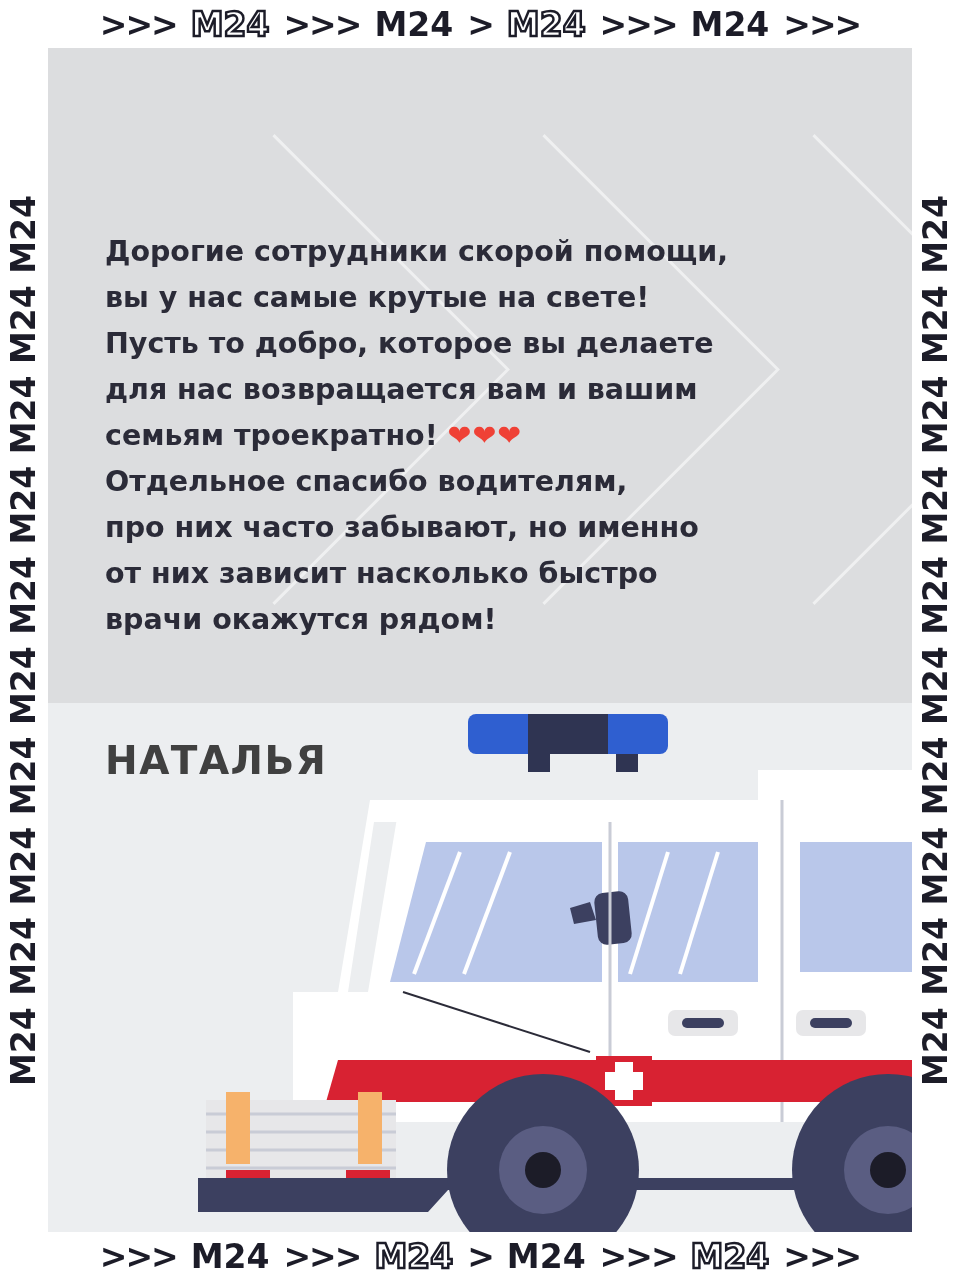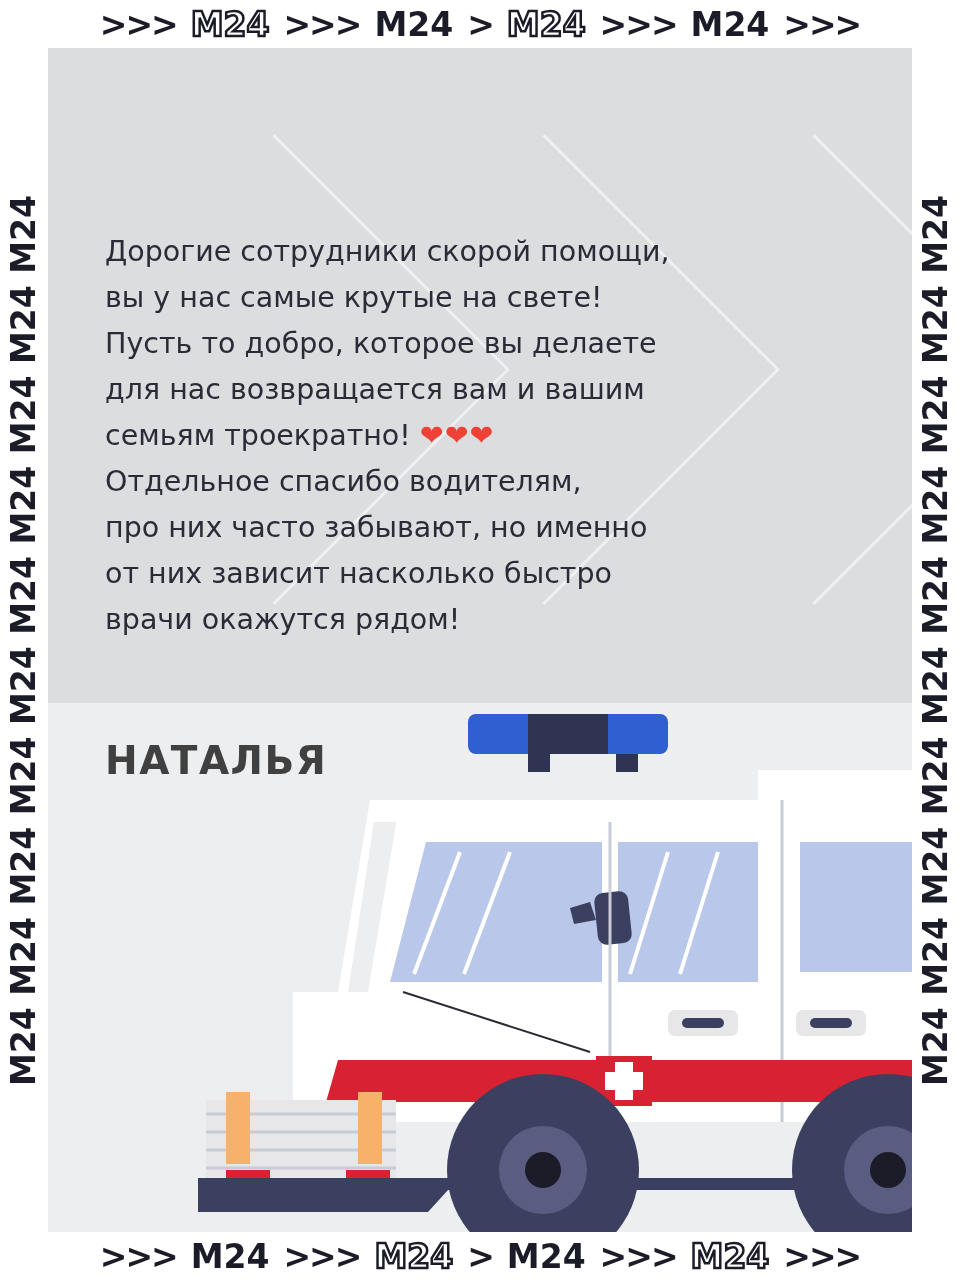--- a/index.html
+++ b/index.html
@@ -102,21 +102,21 @@
   .chev.c2 { left: 330px; top: 155px; }
   .chev.c3 { left: 600px; top: 155px; }
 
   .quote-text {
     position: absolute;
     left: 57px;
     top: 135px;
     width: 745px;
     font-size: 28.5px;
     line-height: 46px;
-    font-weight: 400;
+    font-weight: 700;
     color: #2b2b38;
     white-space: pre-line;
   }
   .hearts {
     color: #ef4136;
     letter-spacing: 1px;
   }
 
   .author {
     position: absolute;

